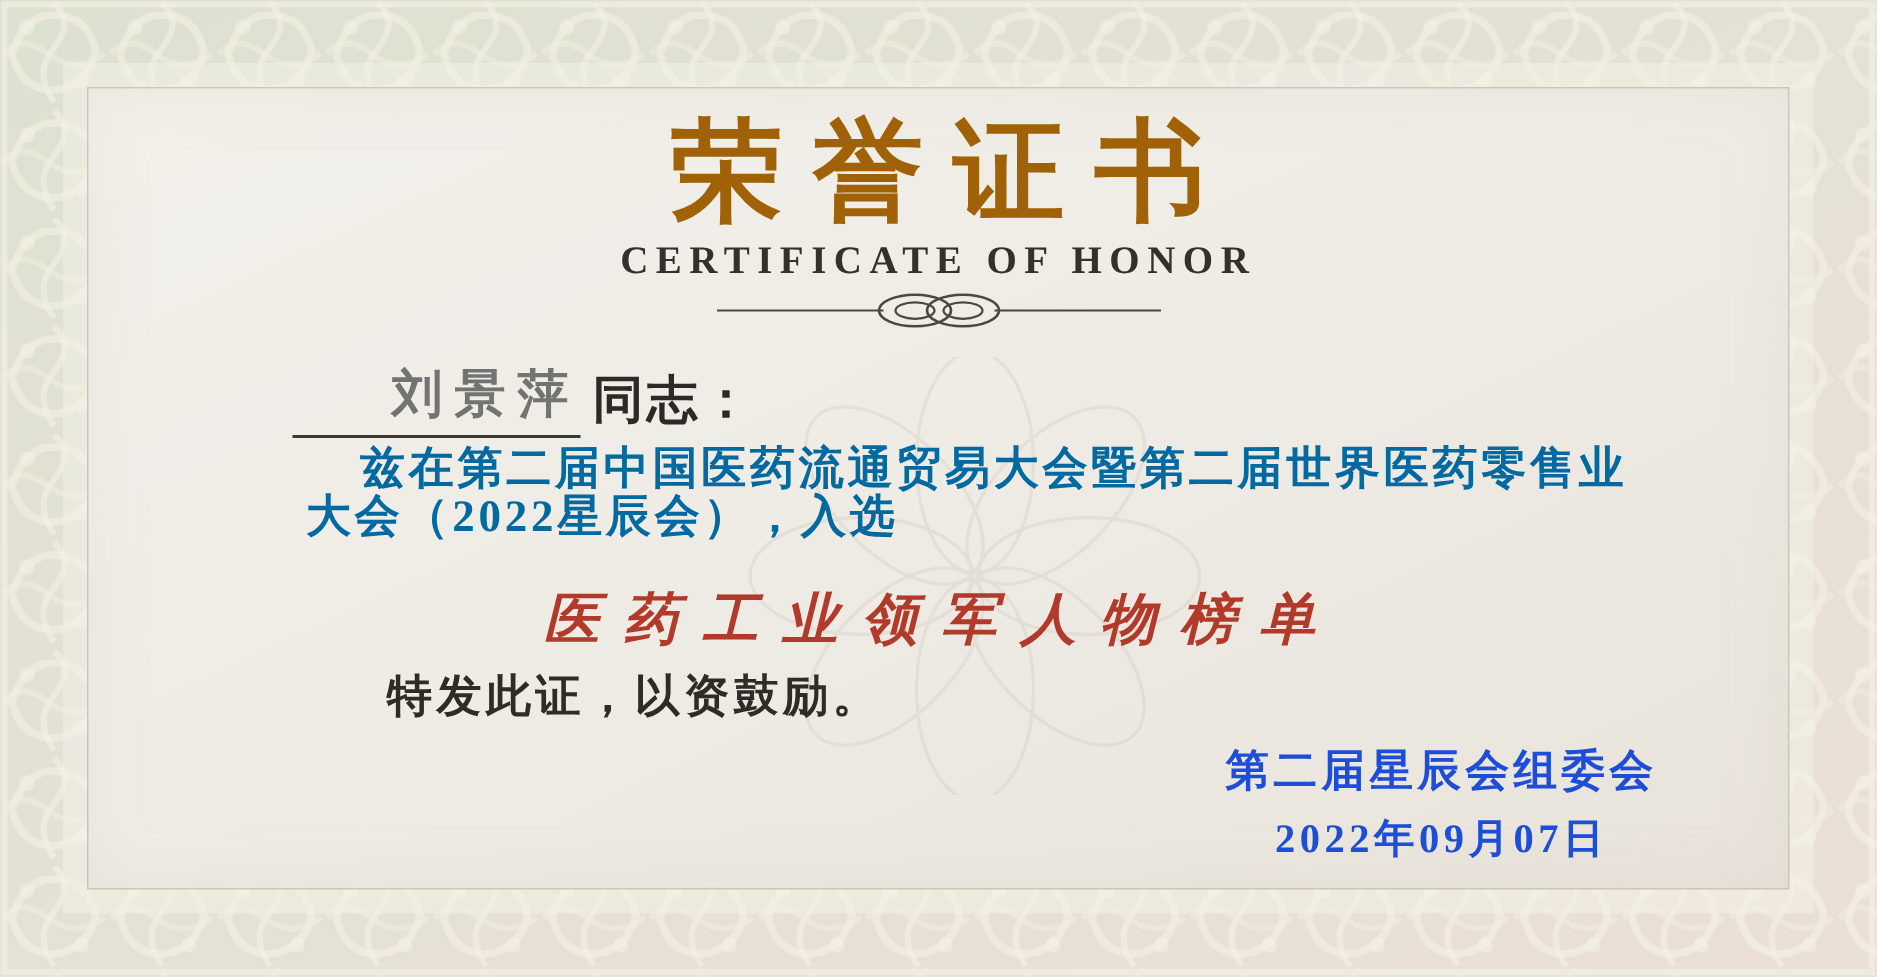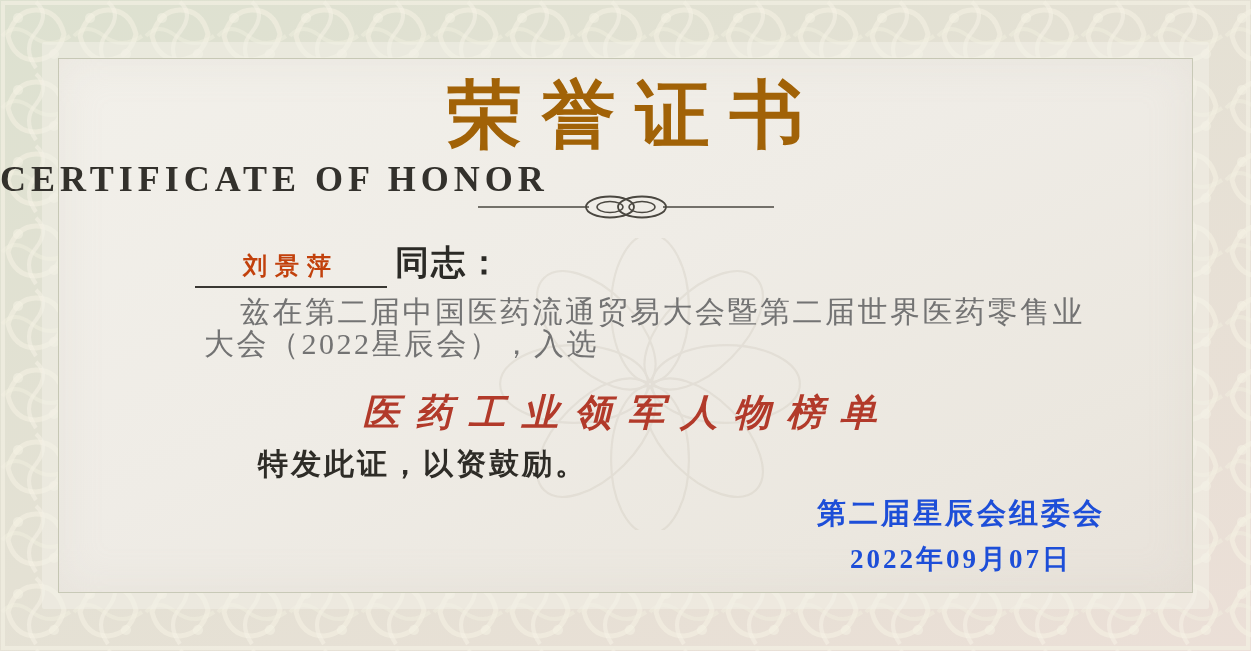--- a/index.html
+++ b/index.html
@@ -51,21 +51,22 @@
     color: #a16207;
     letter-spacing: 20px;
     text-indent: 20px;
     line-height: 1;
   }
   .subtitle {
     position: absolute;
     left: 0;
     right: 0;
     top: 158px;
-    font-size: 36px;
+    text-align: center;
+    font-size: 26px;
     font-weight: bold;
     color: #33312c;
     letter-spacing: 5px;
     line-height: 1.2;
   }
   .divider {
     position: absolute;
     left: 0;
     right: 0;
     top: 194px;
@@ -75,42 +76,42 @@
   .name-row {
     position: absolute;
     left: 195px;
     top: 240px;
     display: flex;
     align-items: flex-end;
   }
   .name-underlined {
     display: inline-block;
     min-width: 192px;
-    text-align: center;
-    font-size: 24px;
-    font-weight: bold;
-    color: #c2410c;
+    text-align: right;
+    font-size: 34px;
+    font-weight: bold;
+    color: #737373;
     border-bottom: 2px solid #3a3833;
     padding-bottom: 4px;
     letter-spacing: 8px;
   }
   .salutation {
     display: inline-block;
     font-size: 34px;
     font-weight: bold;
     color: #2b2a26;
     margin-left: 8px;
     padding-bottom: 2px;
     letter-spacing: 2px;
   }
   .body-line { 
     position: absolute;
     font-size: 30px;
-    font-weight: normal;
-    color: #737373;
+    font-weight: bold;
+    color: #0369a1;
     letter-spacing: 2.5px;
     white-space: nowrap;
   }
   .body-line1 { left: 240px; top: 292px; }
   .body-line2 { left: 204px; top: 324px; }
   .award-title {
     position: absolute;
     left: 0;
     right: 12px;
     top: 388px;

